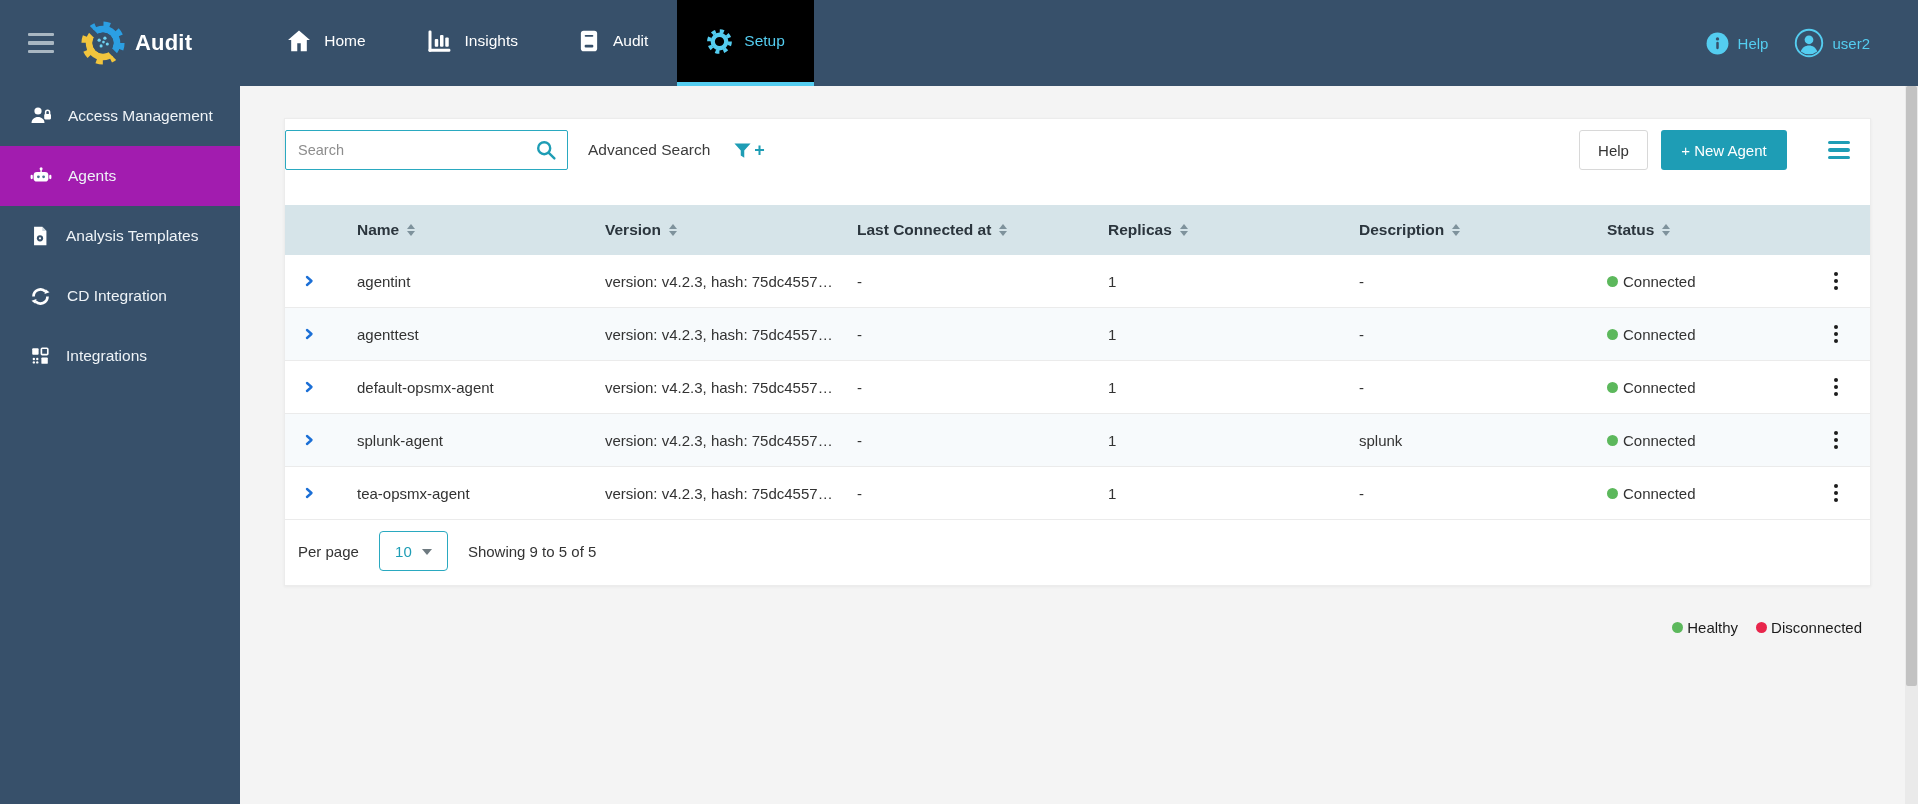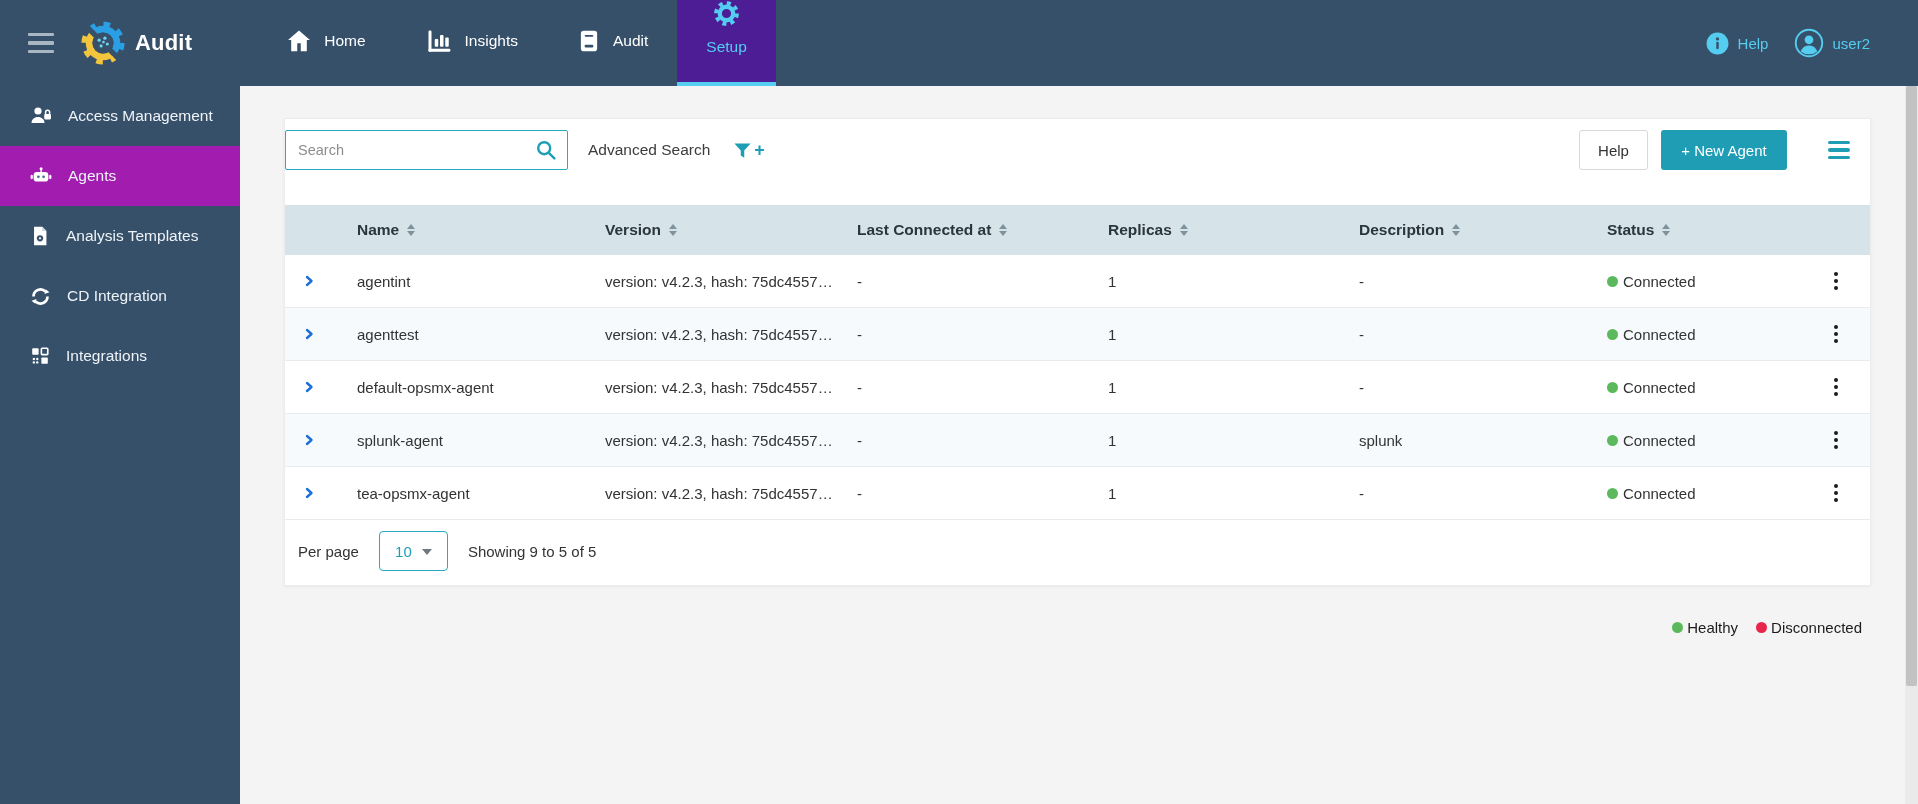--- a/index.html
+++ b/index.html
@@ -11,21 +11,21 @@
   .navbar { height:86px; background:#37506a; display:flex; align-items:stretch; }
   .nav-left { display:flex; align-items:center; padding-left:28px; }
   .hamburger { width:26px; display:flex; flex-direction:column; gap:5px; cursor:pointer; margin-right:26px; }
   .hamburger span { height:3.5px; background:#a9b7c2; border-radius:1px; }
   .brand { display:flex; align-items:center; gap:9px; cursor:pointer; }
   .brand-name { color:#ffffff; font-size:22px; font-weight:bold; letter-spacing:.2px; }
   .nav-tabs { display:flex; margin-left:64px; }
   .nav-tab { display:flex; align-items:center; gap:11px; padding:0 29px; color:#ffffff;
     font-size:15.5px; cursor:pointer; border-bottom:4px solid transparent; }
   .nav-tab svg { display:block; }
-  .nav-tab.active { background:#4c1d95; color:#54cdf0; border-bottom-color:#54cdf0;flex-direction:column; }
+  .nav-tab.active { background:#000000; color:#54cdf0; border-bottom-color:#54cdf0; }
   .nav-right { margin-left:auto; display:flex; align-items:center; gap:26px; padding-right:48px;
     color:#54cdf0; font-size:15px; }
   .nav-help, .nav-user { display:flex; align-items:center; gap:8px; cursor:pointer; }
 
   
   .body-row { display:flex; height:718px; }
   .sidebar { width:240px; background:#37506a; flex:none; }
   .side-item { height:60px; display:flex; align-items:center; gap:15px; padding-left:29px;
     color:#eef3f7; font-size:15.5px; cursor:pointer; }
   .side-item.active { background:#a21caf; }

